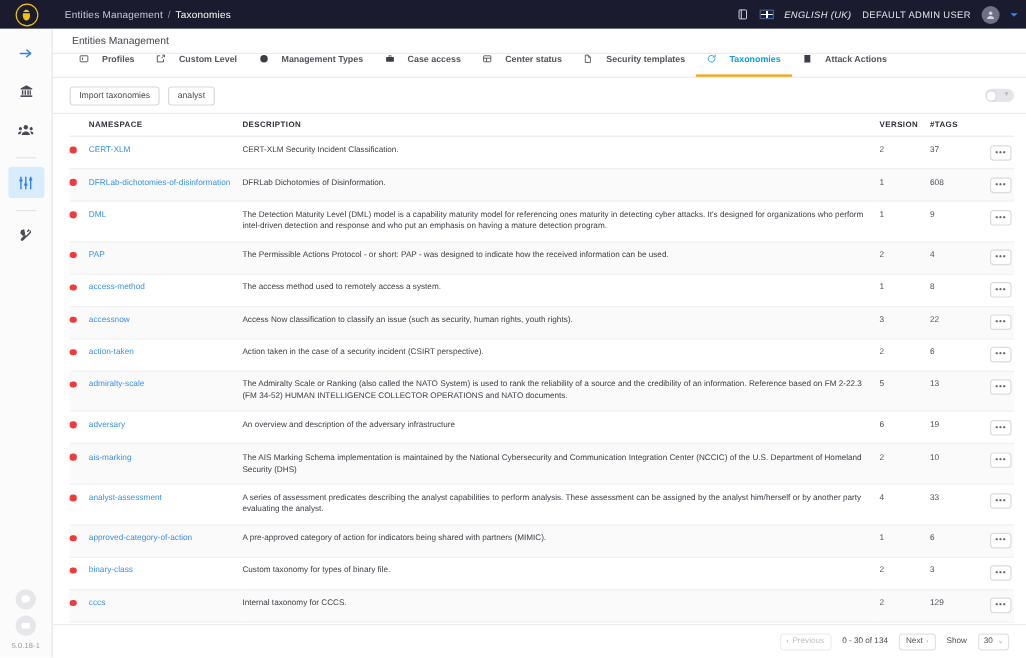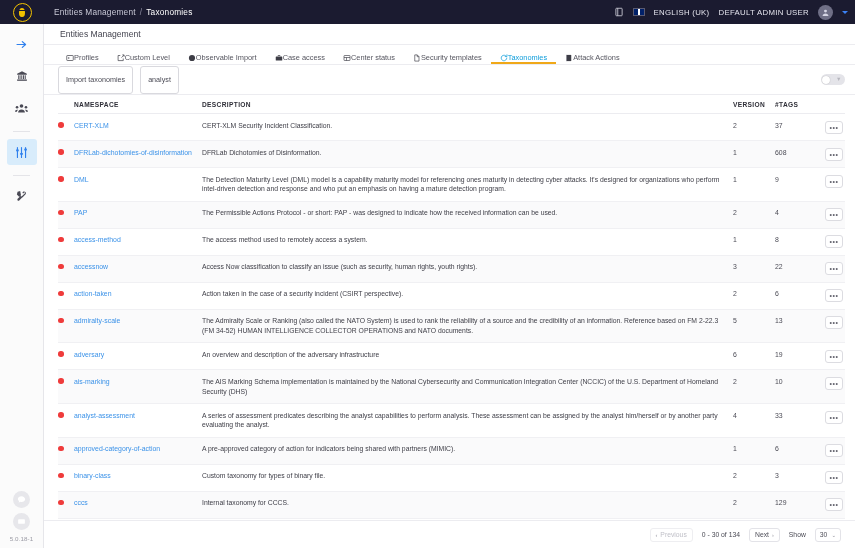--- a/index.html
+++ b/index.html
@@ -60,21 +60,21 @@
   .flag-uk {
     width: 12px; height: 8px;
     background:
       linear-gradient(to bottom, transparent 42%, #fff 42%, #fff 58%, transparent 58%),
       linear-gradient(to right,  transparent 42%, #fff 42%, #fff 58%, transparent 58%),
       linear-gradient(to bottom, transparent 45%, #c8102e 45%, #c8102e 55%, transparent 55%),
       linear-gradient(to right,  transparent 45%, #c8102e 45%, #c8102e 55%, transparent 55%),
       #012169;
     border: .3px solid #5a5a70;
   }
-  .lang-label { font-size: 7.8px; color: #e3e3ec; letter-spacing: .3px; }
+  .lang-label { font-size: 7.8px; color: #e3e3ec; letter-spacing: .3px; font-style: italic; }
   .user-label { font-size: 7.8px; color: #e3e3ec; letter-spacing: .3px; }
   .avatar {
     width: 15px; height: 15px; border-radius: 50%;
     background: #6f6f86;
     display: flex; align-items: center; justify-content: center;
     color: #d6d6e4; font-size: 8px;
   }
   .caret-down {
     width: 0; height: 0;
     border-left: 3px solid transparent;
@@ -134,39 +134,40 @@
 
   
   .tabs {
     height: 20px; flex: 0 0 20px;
     display: flex; align-items: stretch;
     padding-left: 13px;
     border-bottom: 1px solid #ececf0;
     gap: 0px;
   }
   .tab {
-    display: flex; align-items: flex-end; gap: 0;
+    display: flex; align-items: flex-start; gap: 11px;
     padding: 0 9px;
     font-size: 7.4px; color: #55555f;
     border-bottom: 2px solid transparent;
     white-space: nowrap;
+    font-weight: bold;
   }
   .tab .t-ico { display: flex; align-items: center; color: #3d3d46; }
   .tab.active { color: #0f9ddb; border-bottom-color: #f0a818; }
   .tab.active .t-ico { color: #0f9ddb; }
 
   
   .actions {
     height: 30px; flex: 0 0 30px;
     display: flex; align-items: center;
     padding: 0 10px 0 14px;
     border-bottom: 1px solid #ececf0;
   }
   .btn-outline {
-    height: 28px;
+    height: 16px;
     border: 1px solid #d9d9de;
     border-radius: 3px;
     background: #fff;
     font-size: 7.2px; color: #4c4c56;
     padding: 0 7px;
     display: flex; align-items: center;
     margin-right: 7px;
   }
   .toggle {
     margin-left: auto;
@@ -389,21 +390,21 @@
           </svg>
         </span>
         <span>Custom Level</span>
       </div>
       <div class="tab">
         <span class="t-ico">
           <svg width="8" height="8" viewBox="0 0 16 16" fill="currentColor">
             <circle cx="8" cy="8" r="6.2"></circle>
           </svg>
         </span>
-        <span>Observable Import</span>
+        <span>Management Types</span>
       </div>
       <div class="tab">
         <span class="t-ico">
           <svg width="8" height="8" viewBox="0 0 16 16" fill="currentColor">
             <rect x="1.5" y="5" width="13" height="8" rx="1.2"></rect>
               <path d="M6 4.2V3h4v1.2" stroke="currentColor" stroke-width="1.4" fill="none"></path>
           </svg>
         </span>
         <span>Case access</span>
       </div>

